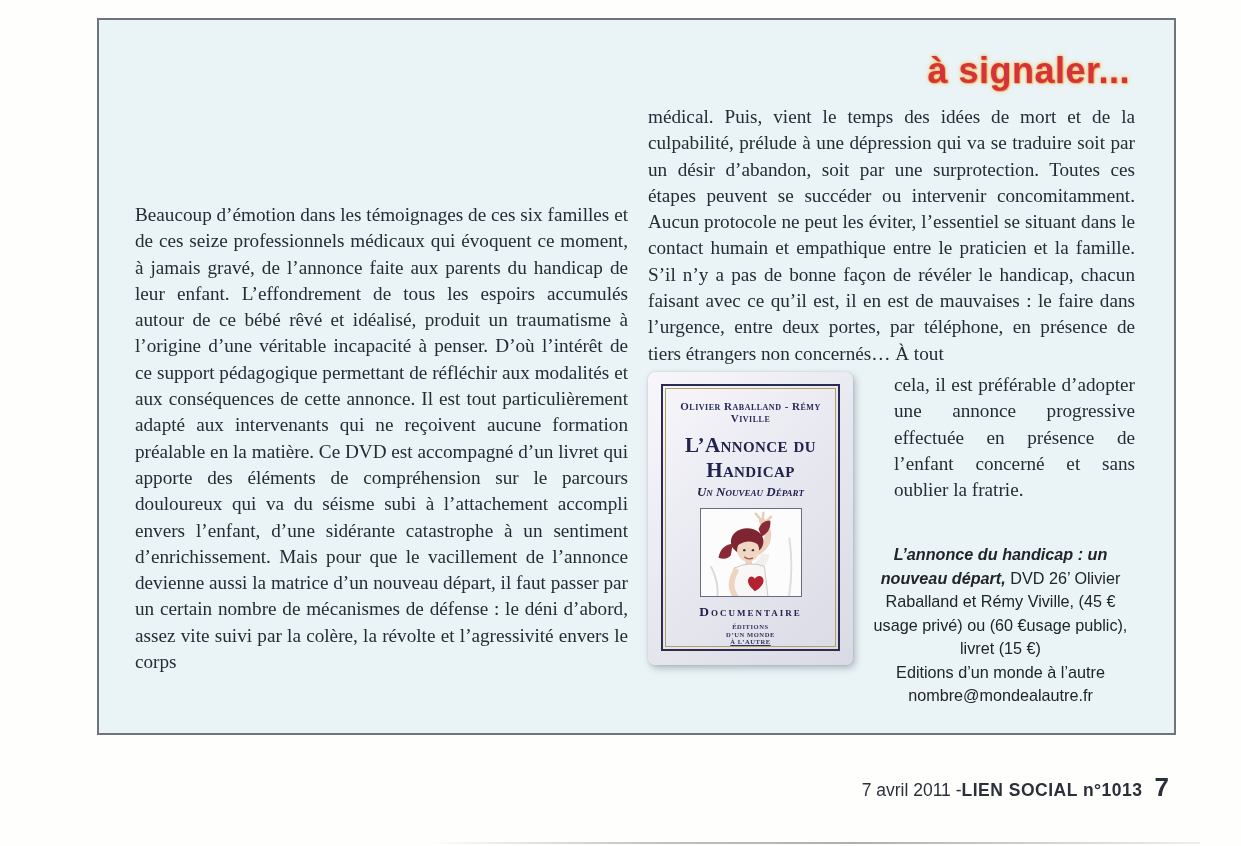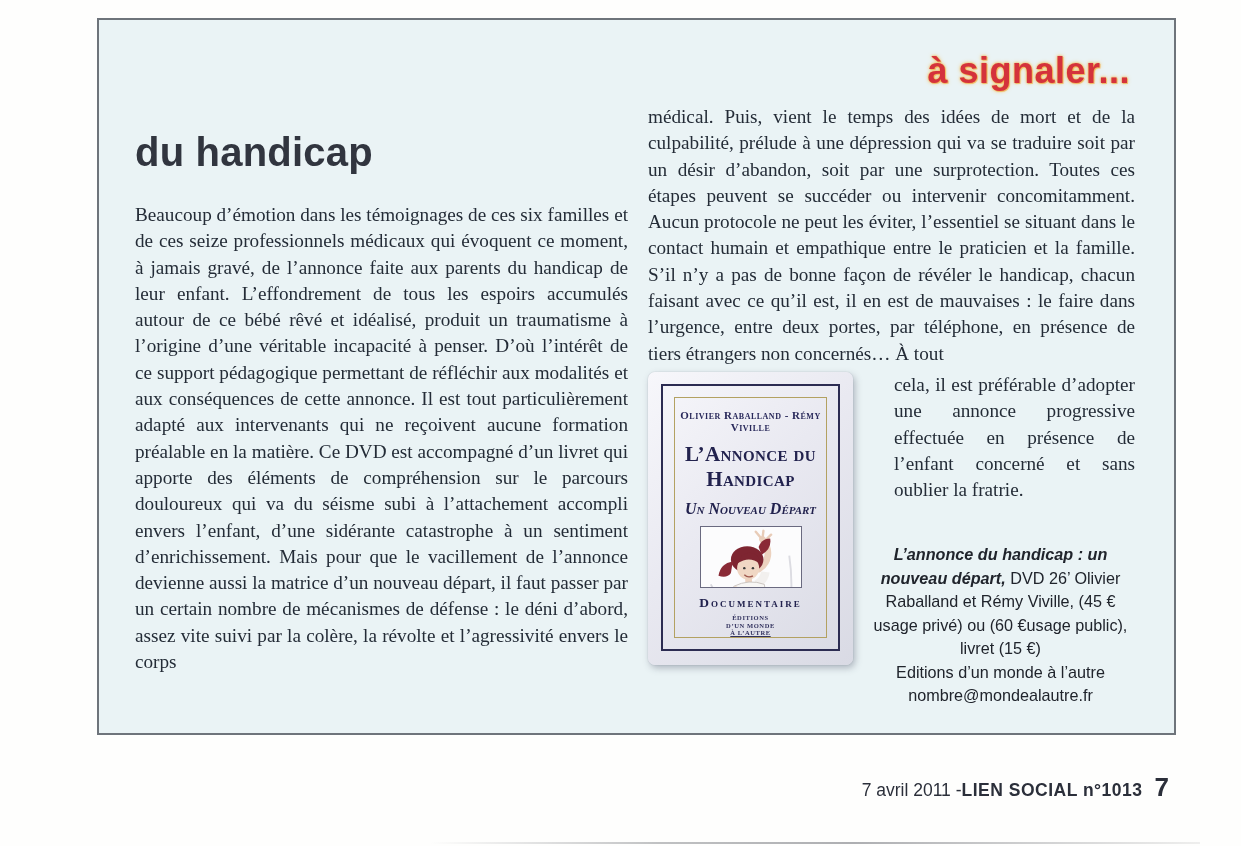--- a/index.html
+++ b/index.html
@@ -45,42 +45,42 @@
 
   
   .dvd-photo {
     width:205px; height:293px; flex:0 0 205px;
     background:linear-gradient(135deg,#f7f7fb 0%, #e9e9f1 45%, #d9dae4 100%);
     border-radius:7px;
     box-shadow:2px 3px 7px rgba(60,65,90,.35), 0 0 1px rgba(60,65,90,.4);
     padding:12px 13px 14px 13px;
   }
   .cover-frame {
-    height:100%; border:2px solid #2c2c52; padding:11px;
+    height:100%; border:2px solid #2c2c52; padding:2px;
     background:transparent;
   }
   .cover-frame-inner {
     height:100%; border:1px solid #b3a161;
     display:flex; flex-direction:column; align-items:center;
     text-align:center;
   }
   .cover-authors {
     margin-top:11px;
     font-family:"Liberation Serif", serif; font-variant:small-caps;
     font-weight:bold; font-size:11px; letter-spacing:0.5px; color:#28285a;
   }
   .cover-title {
     margin-top:9px;
     font-family:"Liberation Serif", serif; font-variant:small-caps;
     font-weight:bold; font-size:21px; letter-spacing:0.4px; color:#22224e;
   }
   .cover-subtitle {
-    margin-top:8px;
+    margin-top:1px;
     font-family:"Liberation Serif", serif; font-variant:small-caps; font-style:italic;
-    font-weight:bold; font-size:16px; color:#22224e;
+    font-weight:bold; font-size:13px; color:#22224e;
   }
   .cover-art {
     margin-top:8px; width:102px; height:134px;
     border:1px solid #6a6a80; background:#fcfcfd; overflow:hidden;
   }
   .cover-genre {
     margin-top:7px;
     font-family:"Liberation Serif", serif; font-variant:small-caps;
     font-weight:bold; font-size:13.5px; letter-spacing:2px; color:#22224e;
   }
@@ -115,21 +115,21 @@
     background:linear-gradient(90deg, rgba(150,150,150,0) 0%, rgba(140,142,146,.55) 30%, rgba(120,122,128,.6) 55%, rgba(150,150,150,.15) 100%);
   }
 </style>
 </head>
 <body>
 
 <div class="panel">
 
   <div class="section-label">à signaler...</div>
 
-  <h1 class="article-title"><br><span>du handicap</span></h1>
+  <h1 class="article-title"><br></h1>
 
   <div class="col-left">
     <p class="body-text">Beaucoup d’émotion dans les témoignages de ces six familles et de ces seize professionnels médicaux qui évoquent ce moment, à jamais gravé, de l’annonce faite aux parents du handicap de leur enfant. L’effondrement de tous les espoirs accumulés autour de ce bébé rêvé et idéalisé, produit un traumatisme à l’origine d’une véritable incapacité à penser. D’où l’intérêt de ce support pédagogique permettant de réfléchir aux modalités et aux conséquences de cette annonce. Il est tout particulièrement adapté aux intervenants qui ne reçoivent aucune formation préalable en la matière. Ce DVD est accompagné d’un livret qui apporte des éléments de compréhension sur le parcours douloureux qui va du séisme subi à l’attachement accompli envers l’enfant, d’une sidérante catastrophe à un sentiment d’enrichissement. Mais pour que le vacillement de l’annonce devienne aussi la matrice d’un nouveau départ, il faut passer par un certain nombre de mécanismes de défense : le déni d’abord, assez vite suivi par la colère, la révolte et l’agressivité envers le corps</p>
   </div>
 
   <div class="col-right">
     <p class="body-text">médical. Puis, vient le temps des idées de mort et de la culpabilité, prélude à une dépression qui va se traduire soit par un désir d’abandon, soit par une surprotection. Toutes ces étapes peuvent se succéder ou intervenir concomitamment. Aucun protocole ne peut les éviter, l’essentiel se situant dans le contact humain et empathique entre le praticien et la famille. S’il n’y a pas de bonne façon de révéler le handicap, chacun faisant avec ce qu’il est, il en est de mauvaises : le faire dans l’urgence, entre deux portes, par téléphone, en présence de tiers étrangers non concernés… À tout</p>
 
     <div class="wrap-row">
 

